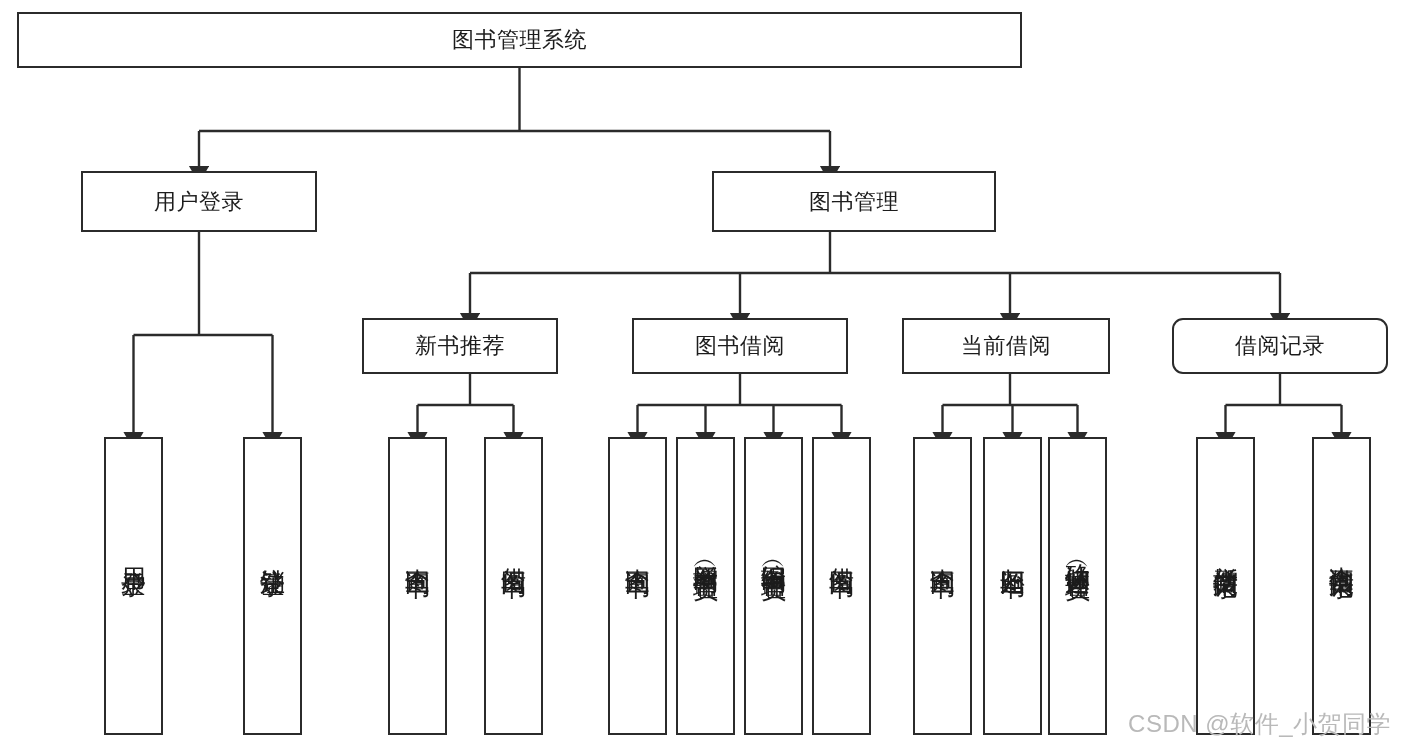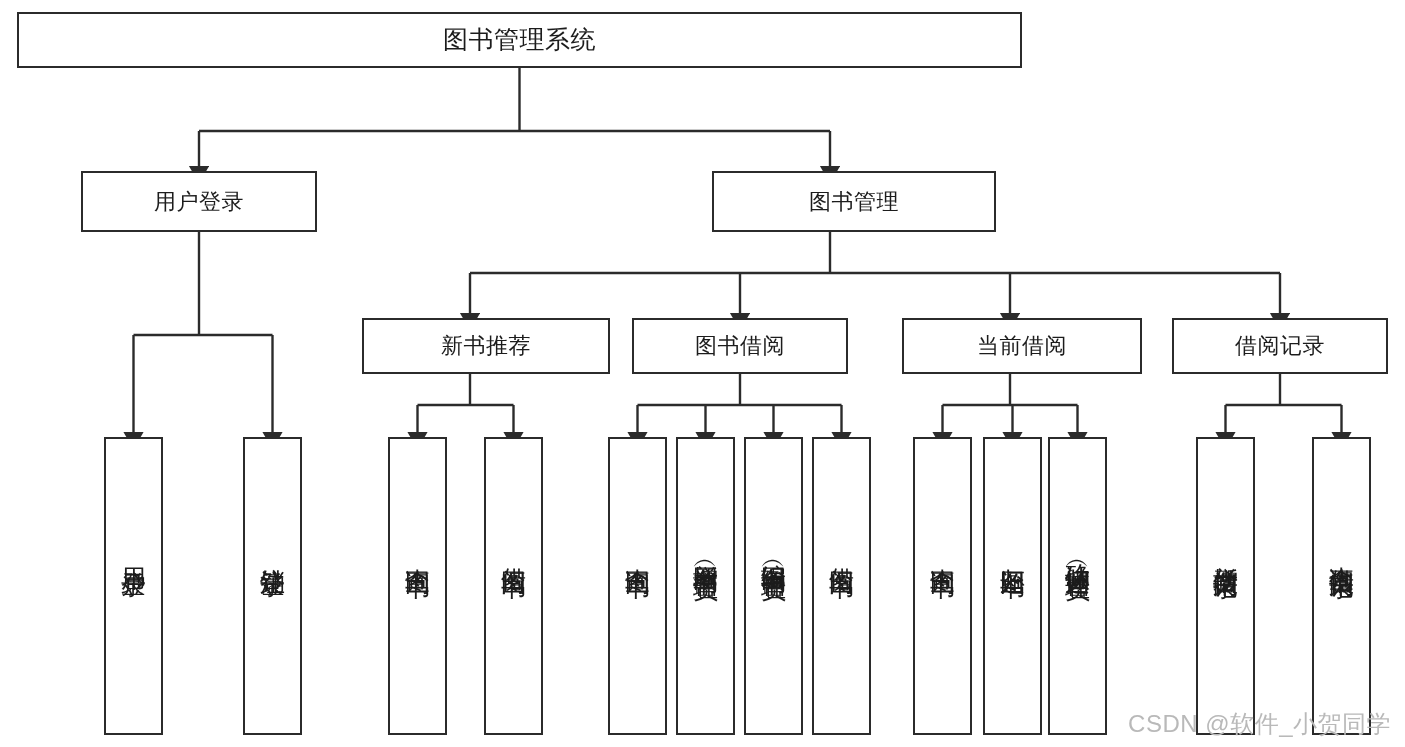--- a/index.html
+++ b/index.html
@@ -40,21 +40,21 @@
     color: #1c1c1c;
     line-height: 1.18;
     white-space: nowrap;
     text-align: center;
   }
   .node-box.horizontal .node-label {
     font-size: 22px;
     letter-spacing: 0.5px;
   }
   .node-box.root .node-label {
-    font-size: 25px;
+    font-size: 22px;
   }
   .node-box.vertical {
     align-items: flex-start;
     justify-content: center;
     padding-top: 0;
   }
   .node-box.vertical .node-label {
     writing-mode: vertical-rl;
     text-orientation: upright;
     font-size: 25px;
@@ -124,30 +124,30 @@
   <div id="node-layer">
       <div class="node-box horizontal root" style="left: 17px; top: 12px; width: 1005px; height: 56px;">
         <span class="node-label">图书管理系统</span>
       </div>
       <div class="node-box horizontal" style="left: 81px; top: 171px; width: 236px; height: 61px;">
         <span class="node-label">用户登录</span>
       </div>
       <div class="node-box horizontal" style="left: 712px; top: 171px; width: 284px; height: 61px;">
         <span class="node-label">图书管理</span>
       </div>
-      <div class="node-box horizontal" style="left: 362px; top: 318px; width: 248px; height: 56px;">
+      <div class="node-box horizontal" style="left: 362px; top: 318px; width: 196px; height: 56px;">
         <span class="node-label">新书推荐</span>
       </div>
       <div class="node-box horizontal" style="left: 632px; top: 318px; width: 216px; height: 56px;">
         <span class="node-label">图书借阅</span>
       </div>
-      <div class="node-box horizontal" style="left: 902px; top: 318px; width: 240px; height: 56px; font-family: Liberation Serif, serif;">
+      <div class="node-box horizontal" style="left: 902px; top: 318px; width: 208px; height: 56px; font-family: Liberation Serif, serif;">
         <span class="node-label">当前借阅</span>
       </div>
-      <div class="node-box horizontal" style="left: 1172px; top: 318px; width: 216px; height: 56px;">
+      <div class="node-box horizontal" style="left: 1172px; top: 318px; width: 216px; height: 56px; border-radius: 11px;">
         <span class="node-label">借阅记录</span>
       </div>
       <div class="node-box vertical" style="left: 104px; top: 437px; width: 59px; height: 298px;">
         <span class="node-label" style="margin-top: 108.68px;">用户登录</span>
       </div>
       <div class="node-box vertical" style="left: 243px; top: 437px; width: 59px; height: 298px;">
         <span class="node-label" style="margin-top: 108.68px;">注销登录</span>
       </div>
       <div class="node-box vertical" style="left: 388px; top: 437px; width: 59px; height: 298px;">
         <span class="node-label" style="margin-top: 108.68px;">查询图书</span>

